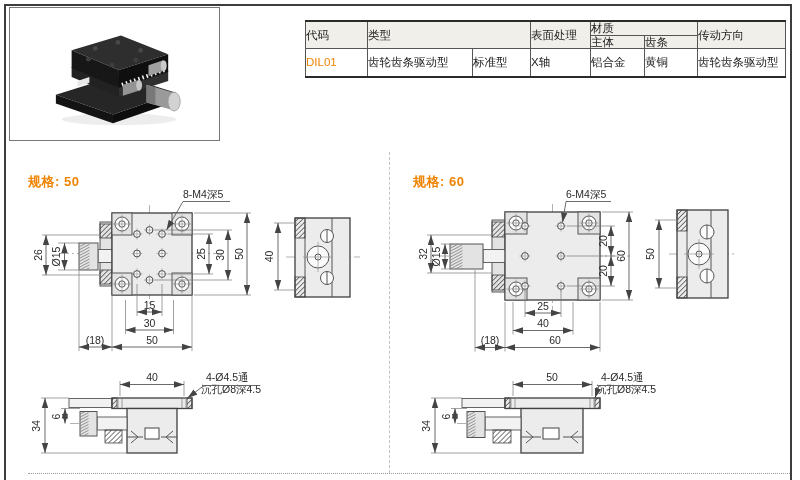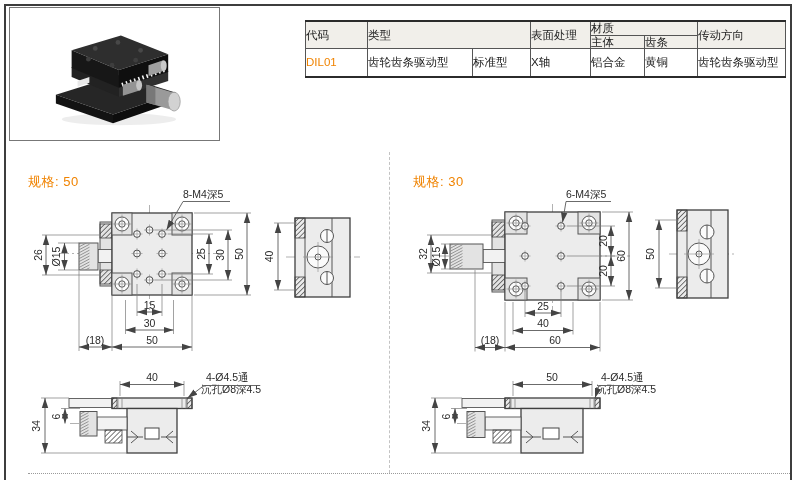--- a/index.html
+++ b/index.html
@@ -14,21 +14,21 @@
   table.spec{position:absolute;left:305px;top:20px;border-collapse:collapse;table-layout:fixed;
        font-size:11.5px;text-align:left;background:#fff;
        border-top:2px solid #2b2b2b;border-bottom:2px solid #2b2b2b}
   table.spec th,table.spec td{border:1px solid #555;padding:0;line-height:1.1;font-weight:normal;
        overflow:hidden;white-space:nowrap}
   table.spec th{background:#f1efea}
   table.spec .hrow{height:13px}
   table.spec .drow{height:28px}
   .code-cell{color:#f08300;font-weight:bold}
 
-  .section-title{position:absolute;top:173px;font-size:13px;font-weight:normal;color:#f08300;
+  .section-title{position:absolute;top:173px;font-size:13px;font-weight:bold;color:#f08300;
        letter-spacing:0.5px;white-space:nowrap}
   #title-50{left:28px}
   #title-60{left:413px}
 
   .drawing{position:absolute;top:150px;width:390px;height:330px}
   #draw-50{left:0}
   #draw-60{left:385px}
 
   .divider-v{position:absolute;left:389px;top:152px;height:321px;width:0;
        border-left:1px dashed #c3c3c3}
@@ -135,21 +135,21 @@
     <td>标准型</td>
     <td>X轴</td>
     <td>铝合金</td>
     <td>黄铜</td>
     <td>齿轮齿条驱动型</td>
   </tr>
 </tbody>
   </table>
 
 <div class="section-title" id="title-50">规格: 50</div>
-<div class="section-title" id="title-60">规格: 30</div>
+<div class="section-title" id="title-60">规格: 60</div>
 
 <svg class="drawing" id="draw-50" viewBox="0 0 390 330">
 
   <g>
     <line class="cl" x1="60" y1="103.5" x2="222" y2="103.5"></line>
     <line class="cl" x1="149.5" y1="55" x2="149.5" y2="160"></line>
     <rect class="ol2" x="100" y="72" width="12" height="64"></rect>
     <rect class="hatch" x="100" y="74" width="12" height="14"></rect>
     <rect class="hatch" x="100" y="120" width="12" height="14"></rect>
     <rect class="fillL" x="98" y="99.5" width="14" height="13"></rect>

